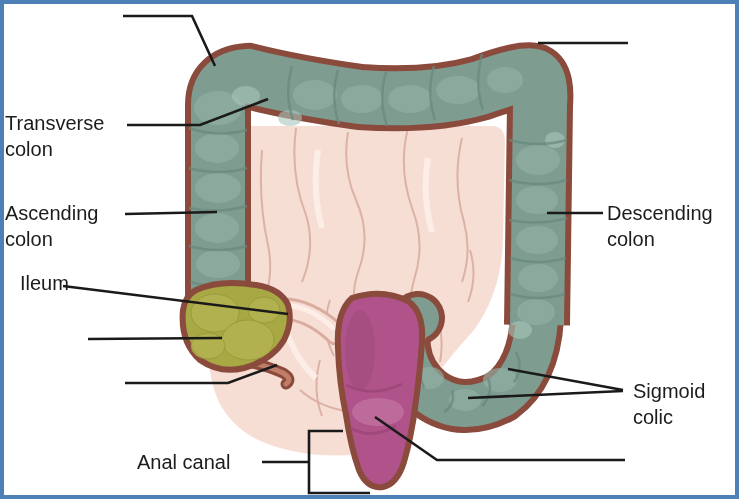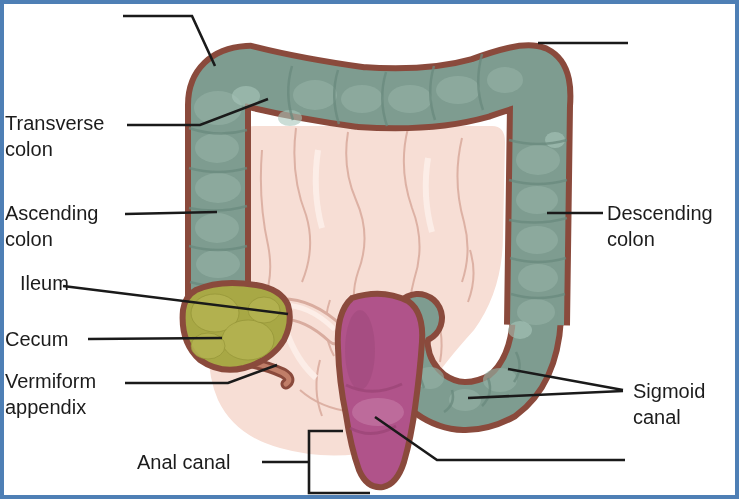--- a/index.html
+++ b/index.html
@@ -171,23 +171,20 @@
       <polyline class="leader" points="623,391 468,398"></polyline>
       <polyline class="leader" points="625,460 437,460 375,417"></polyline>
     </g>
   </svg>
 
   <div class="lbl" style="left:5px;top:110px">Transverse
 colon</div>
   <div class="lbl" style="left:5px;top:200px">Ascending
 colon</div>
   <div class="lbl" style="left:20px;top:270px">Ileum</div>
-  <div class="lbl" style="left:5px;top:326px">Cecum</div>
-  <div class="lbl" style="left:5px;top:368px">Vermiform
-appendix</div>
   <div class="lbl" style="left:137px;top:449px">Anal canal</div>
   <div class="lbl" style="left:607px;top:200px">Descending
 colon</div>
   <div class="lbl" style="left:633px;top:378px">Sigmoid
-canal</div>
+colic</div>
 
   <div class="frame"></div>
 </div>
 
 </body></html>

